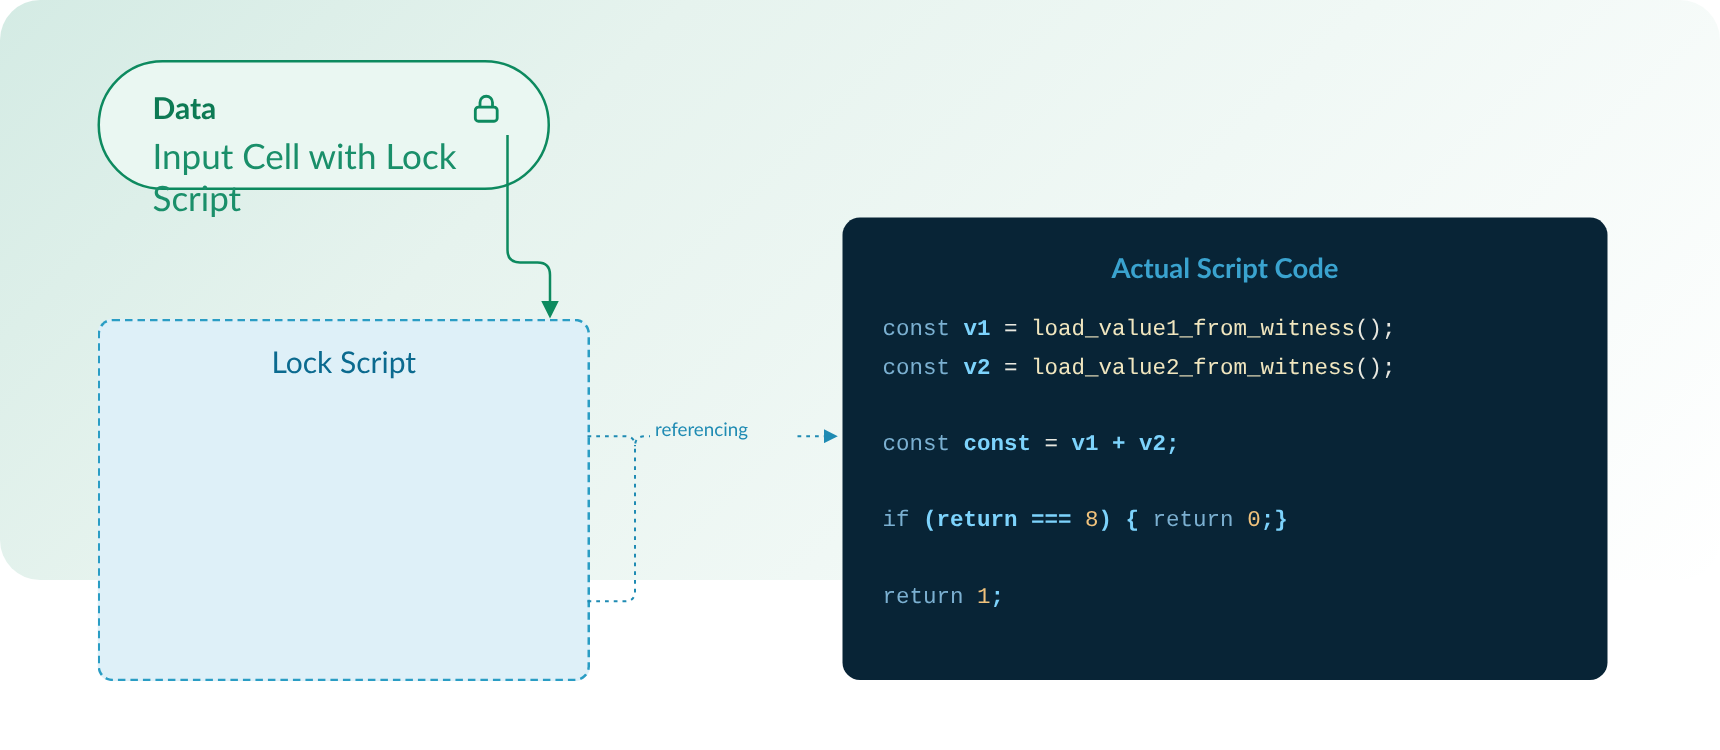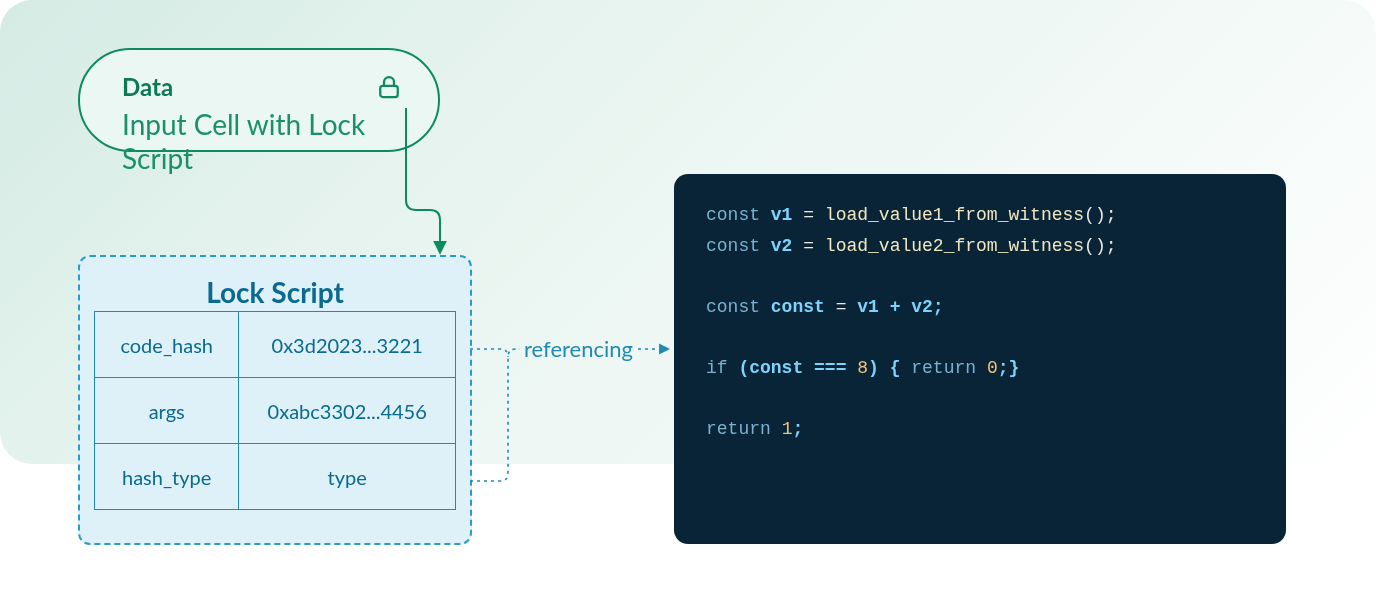--- a/index.html
+++ b/index.html
@@ -55,23 +55,23 @@
     width: 394px;
     height: 290px;
     border: 2px dashed #2a9dc4;
     border-radius: 12px;
     background: #def0f8;
     padding: 18px 14px 14px 14px;
   }
   .lock-title {
     text-align: center;
     color: #0b6a8f;
-    font-size: 28px;
-    font-weight: 700;
-    margin-bottom: 2px;
+    font-size: 24px;
+    font-weight: 400;
+    margin-bottom: 18px;
   }
   .lock-table {
     width: 100%;
     border-collapse: collapse;
     background: #def0f8;
   }
   .lock-table td {
     border: 1px solid #1f8bb3;
     color: #0b6a8f;
     font-size: 20px;
@@ -80,21 +80,21 @@
     vertical-align: middle;
     padding: 0 6px;
   }
   .lock-table td:first-child { width: 40%; }
   
   .ref-label {
     position: absolute;
     left: 520px;
     top: 335px;
     color: #1f8bb3;
-    font-size: 22px;
+    font-size: 15px;
     background: transparent;
     padding: 0 4px;
   }
   
   .code-box {
     position: absolute;
     left: 674px;
     top: 174px;
     width: 612px;
     height: 370px;
@@ -143,47 +143,32 @@
     <span class="lock-icon">
       <svg viewBox="0 0 24 24" width="30" height="30" fill="none" stroke="currentColor" stroke-width="1.8">
         <rect x="5" y="11" width="14" height="9" rx="2"></rect>
         <path d="M8 11V8a4 4 0 0 1 8 0v3"></path>
       </svg>
     </span>
   </div>
 
   <div class="lock-panel">
     <div class="lock-title">Lock Script</div>
-    <table class="lock-table">
-      <tbody>
-          <tr>
-        <td>code_hash</td>
-        <td>0x3d2023...3221</td>
-      </tr>
-      <tr>
-        <td>args</td>
-        <td>0xabc3302...4456</td>
-      </tr>
-      <tr>
-        <td>hash_type</td>
-        <td>type</td>
-      </tr>
-    </tbody>
-      </table>
   </div>
 
   <div class="ref-label">referencing</div>
 
   <div class="code-box">
+    <div class="code-title">Actual Script Code</div>
     <div class="code-body"><span class="kw">const</span><span class="plain"> v1 </span><span class="op">= </span><span class="fn">load_value1_from_witness</span><span class="op">();</span>
 <span class="kw">const</span><span class="plain"> v2 </span><span class="op">= </span><span class="fn">load_value2_from_witness</span><span class="op">();</span>
 
 <span class="kw">const</span><span class="plain"> const </span><span class="op">= </span><span class="plain">v1 + v2;</span>
 
-<span class="kw">if</span><span class="plain"> (const === </span><span class="num">8</span><span class="plain">) { </span><span class="kw">return</span><span class="plain"> </span><span class="num">0</span><span class="plain">;}</span>
+<span class="kw">if</span><span class="plain"> (return === </span><span class="num">8</span><span class="plain">) { </span><span class="kw">return</span><span class="plain"> </span><span class="num">0</span><span class="plain">;}</span>
 
 <span class="kw">return</span><span class="plain"> </span><span class="num">1</span><span class="plain">;</span></div>
   </div>
 
   <svg class="arrow-layer">
     <defs>
       <marker id="arrow-green" viewBox="0 0 10 10" refX="8" refY="5" markerWidth="7" markerHeight="7" orient="auto-start-reverse">
         <path d="M 0 0 L 10 5 L 0 10 z" fill="#0d8a5f"></path>
       </marker>
       <marker id="arrow-blue" viewBox="0 0 10 10" refX="8" refY="5" markerWidth="7" markerHeight="7" orient="auto-start-reverse">

